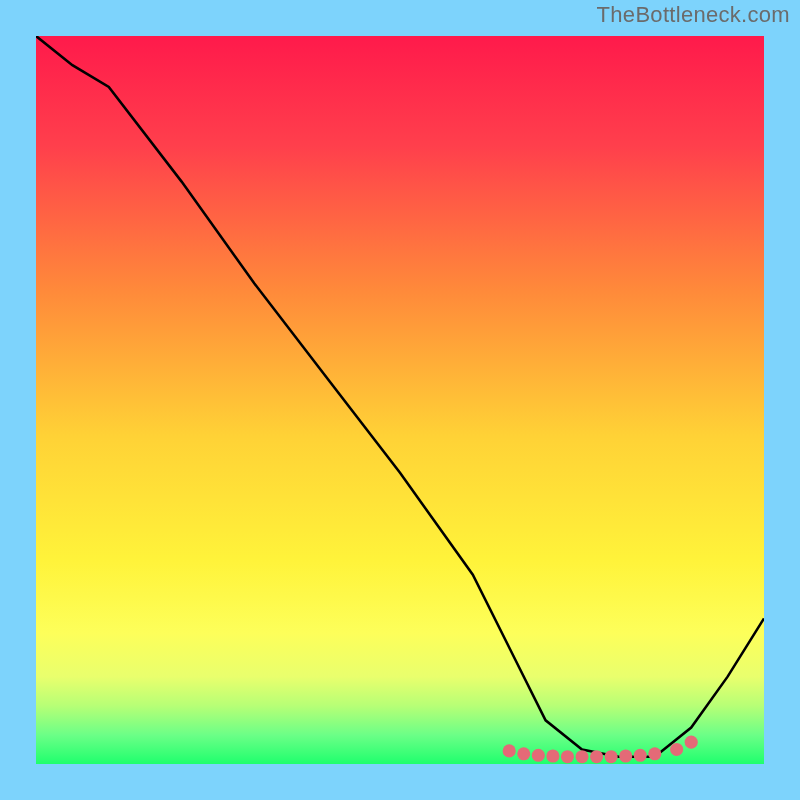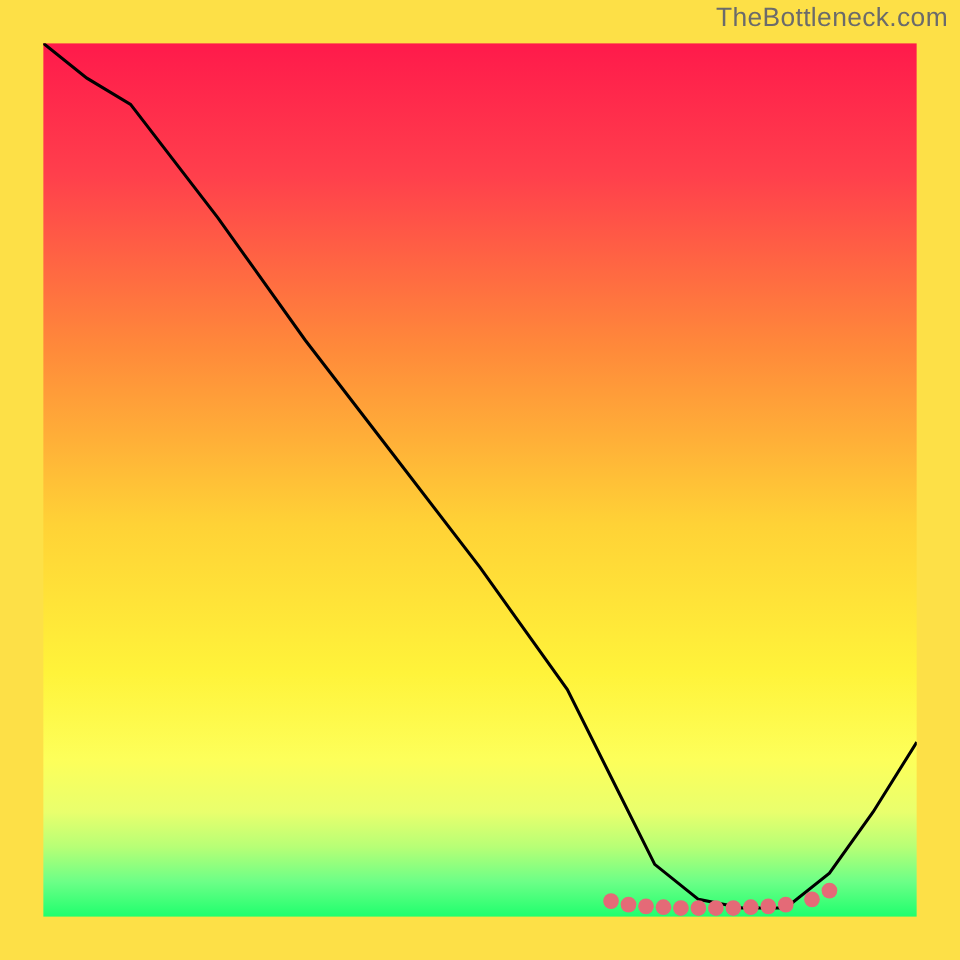--- a/index.html
+++ b/index.html
@@ -7,21 +7,21 @@
     padding: 0;
     width: 800px;
     height: 800px;
     background: #000;
     overflow: hidden;
   }
   .stage {
     position: relative;
     width: 800px;
     height: 800px;
-    background: #fde047;
+    background: #7dd3fc;
   }
   .plot-area {
     position: absolute;
     left: 36px;
     top: 36px;
     width: 728px;
     height: 728px;
   }
   .gradient-bg {
     position: absolute;

